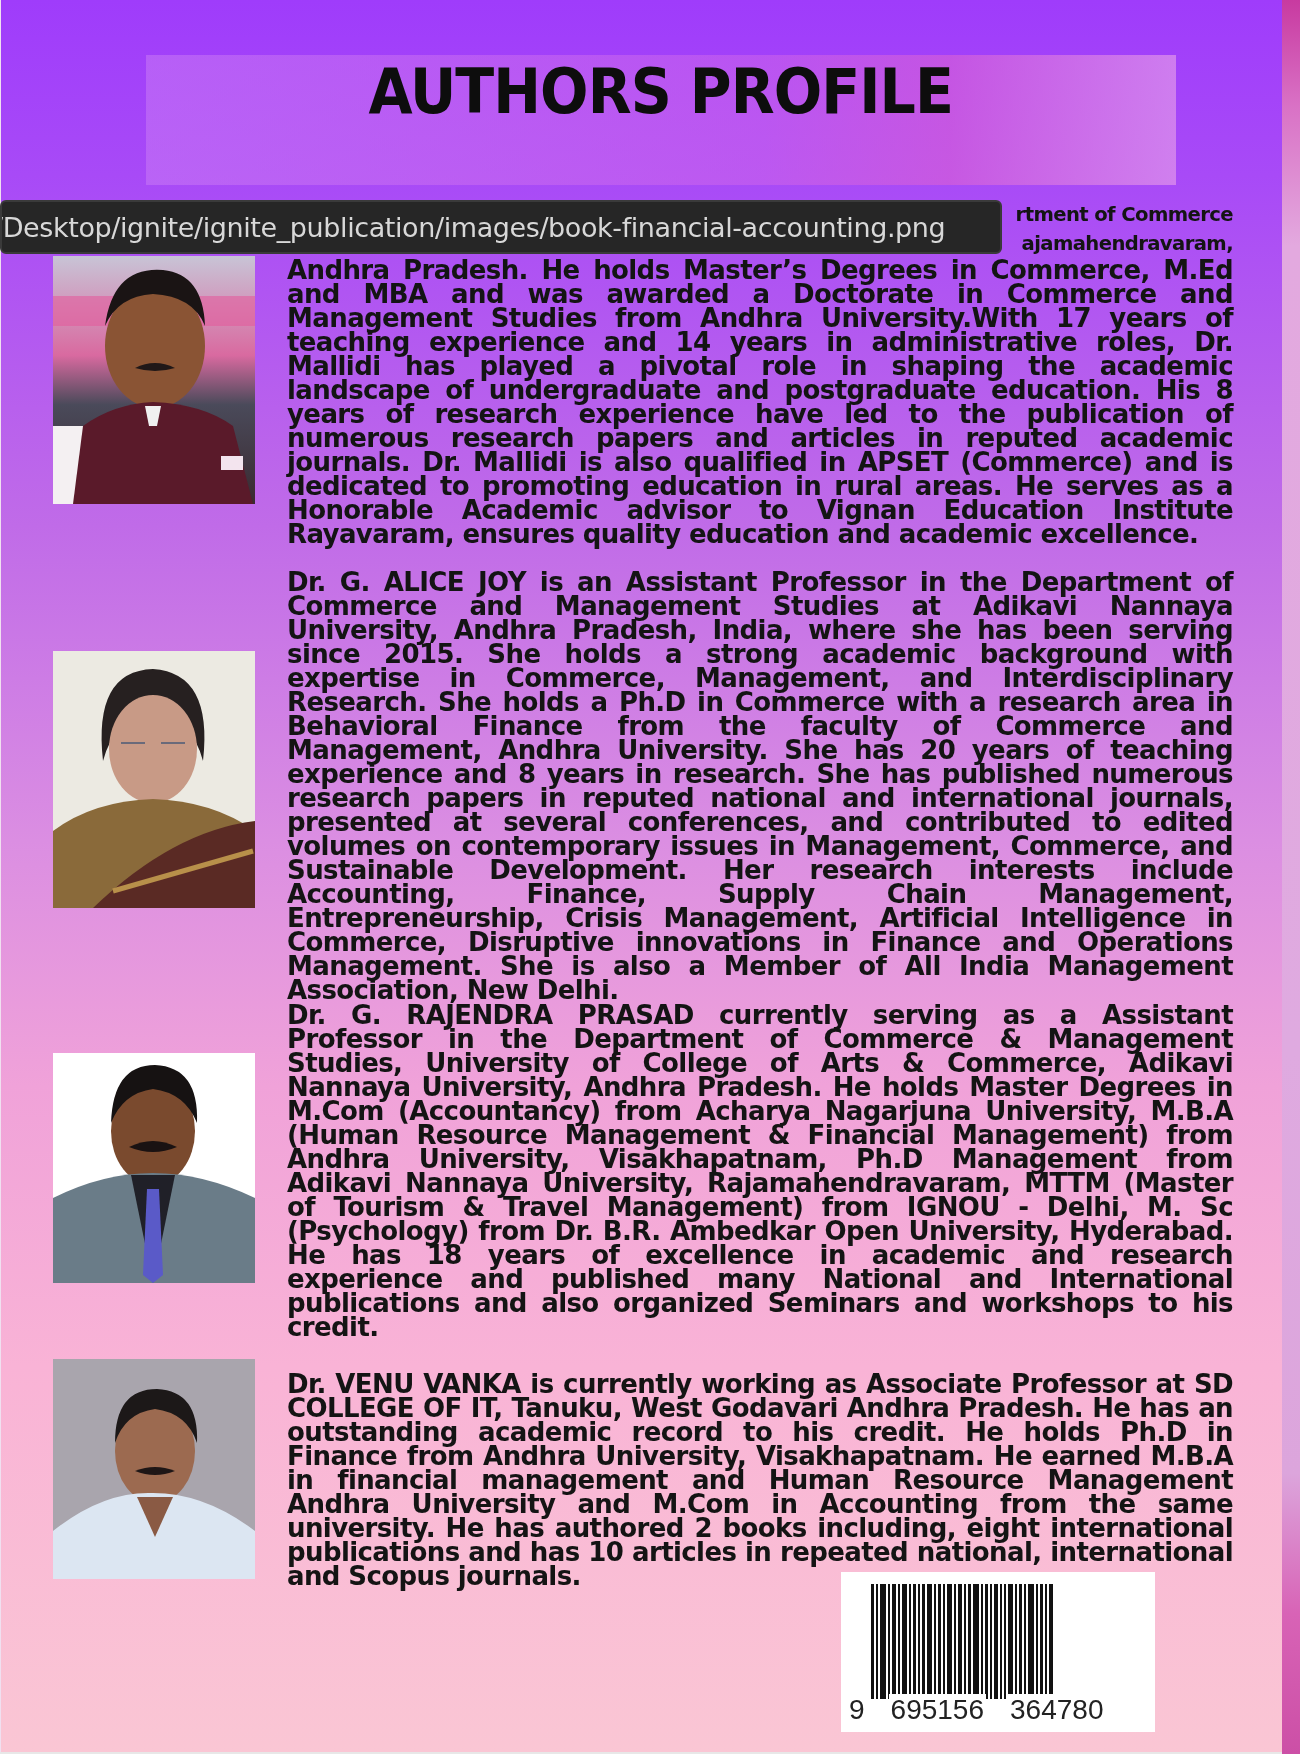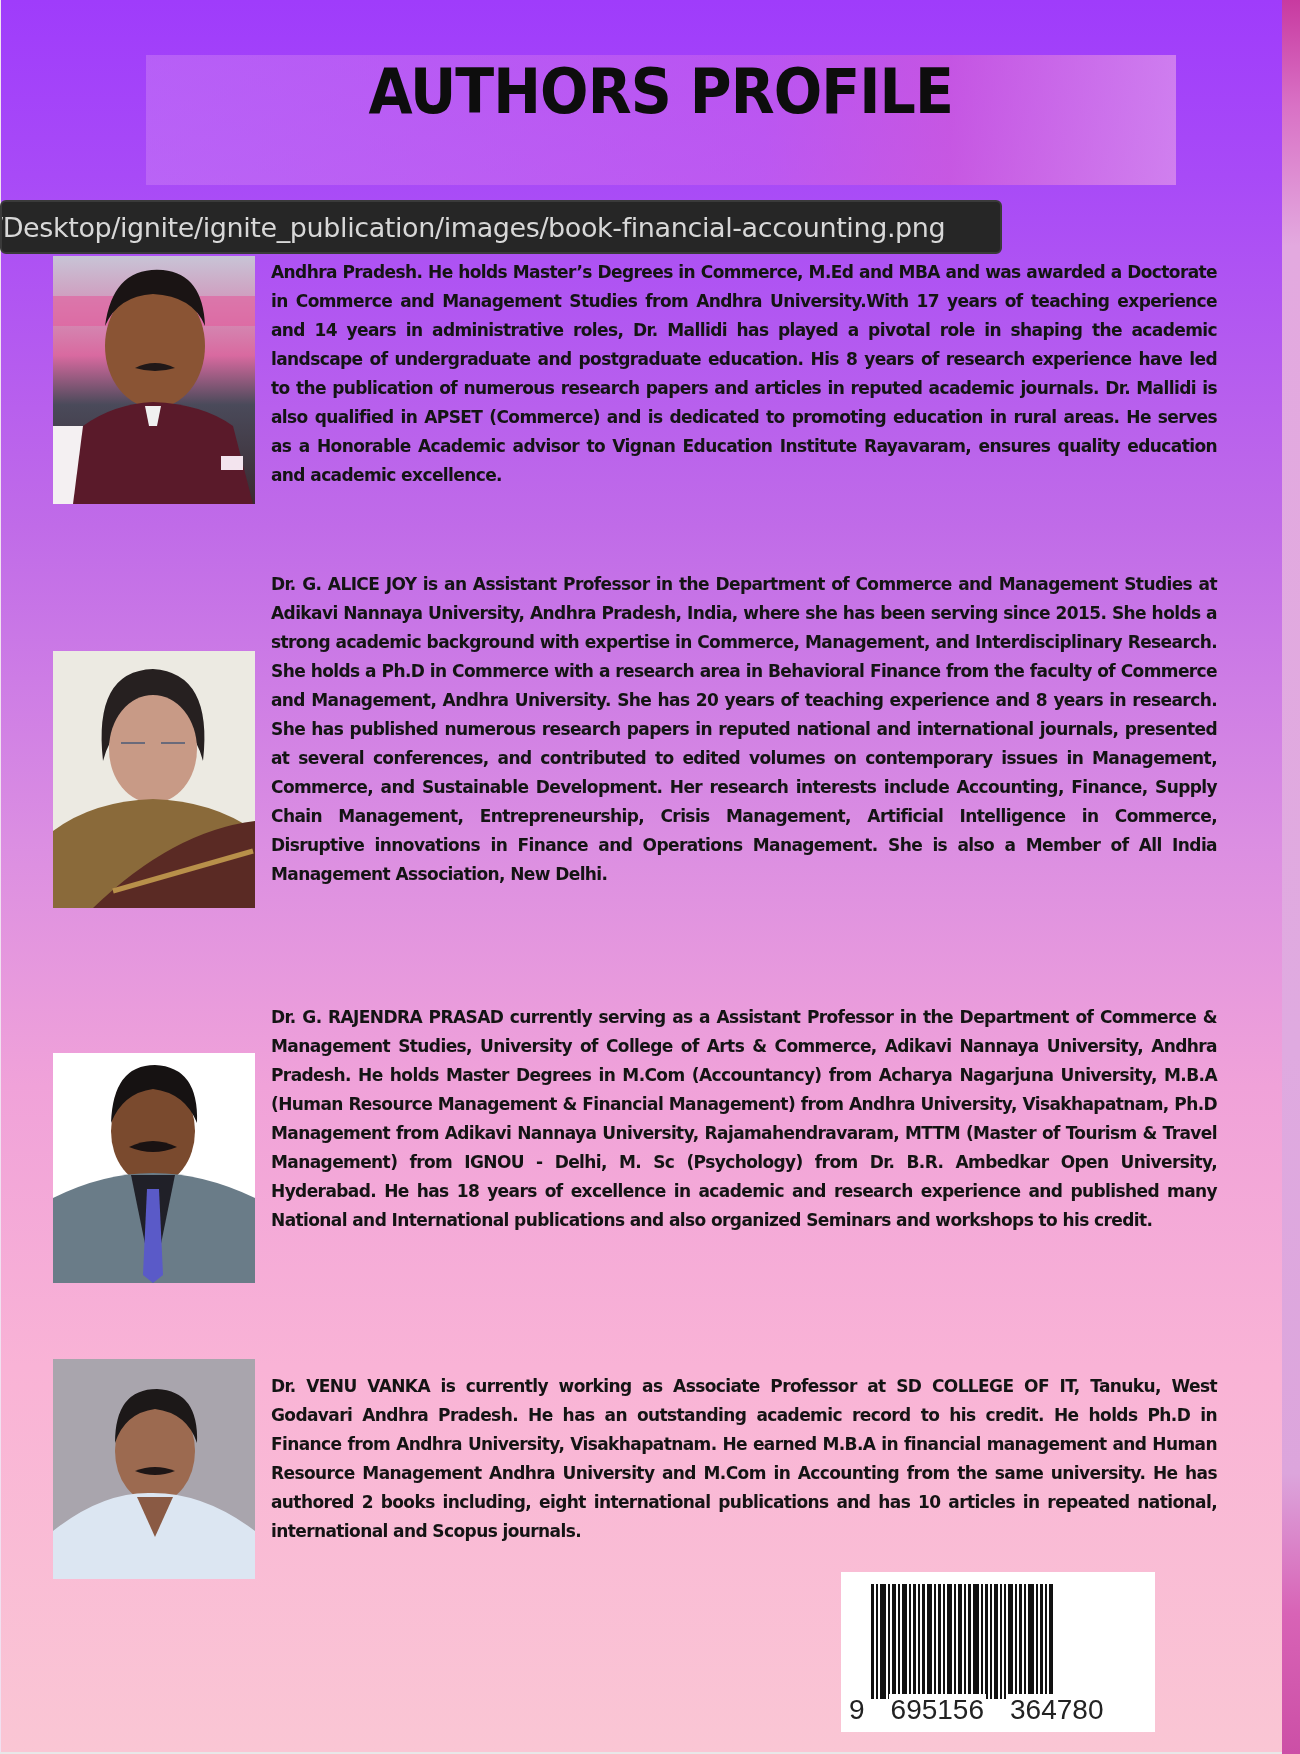--- a/index.html
+++ b/index.html
@@ -28,23 +28,23 @@
     transform: scaleX(0.92);
   }
   .author {
     position: absolute; left: 0; width: 1282px;
   }
   .photo {
     position: absolute; left: 52px; width: 202px;
     overflow: hidden;
   }
   .bio {
-    position: absolute; left: 270px; width: 946px;
+    position: absolute; left: 286px; width: 946px;
     font-family: "DejaVu Sans", sans-serif; font-weight: bold;
-    font-size: 17px; line-height: 29px; color: #141414;
+    font-size: 26px; line-height: 24px; color: #141414;
     text-align: justify; letter-spacing: -0.6px;
     transform-origin: left top;
   }
   .tooltip {
     position: absolute; left: 0; top: 200px; width: 1002px; height: 54px;
     background: #262626; border: 2px solid #3a3a3a; border-radius: 6px;
     color: #d8d8d8; font-family: "DejaVu Sans", sans-serif; font-size: 27px;
     display: flex; align-items: center; padding-left: 0; box-sizing: border-box;
     white-space: nowrap; overflow: hidden; letter-spacing: -0.4px;
   }
@@ -181,20 +181,24 @@
         <span style="width:2px"></span>
         <span style="width:4px"></span>
     </div>
     <div class="barnum">
       <b>9</b>
       <b>695156</b>
       <b>364780</b>
     </div>
   </div>
 
+  <div style="position:absolute; left:1010px; top:200px; width:222px; font-family:'DejaVu Sans',sans-serif; font-weight:bold; font-size:19.6px; line-height:29px; color:#141414; text-align:right; letter-spacing:-0.6px;">
+    <div>rtment of Commerce</div>
+    <div>ajamahendravaram,</div>
+  </div>
 
 </div>
 
 <div class="right-edge"></div>
 
 <div class="tooltip">
   <span style="margin-left:-8px;">/Desktop/ignite/ignite_publication/images/book-financial-accounting.png</span>
 </div>
 
 </body></html>

